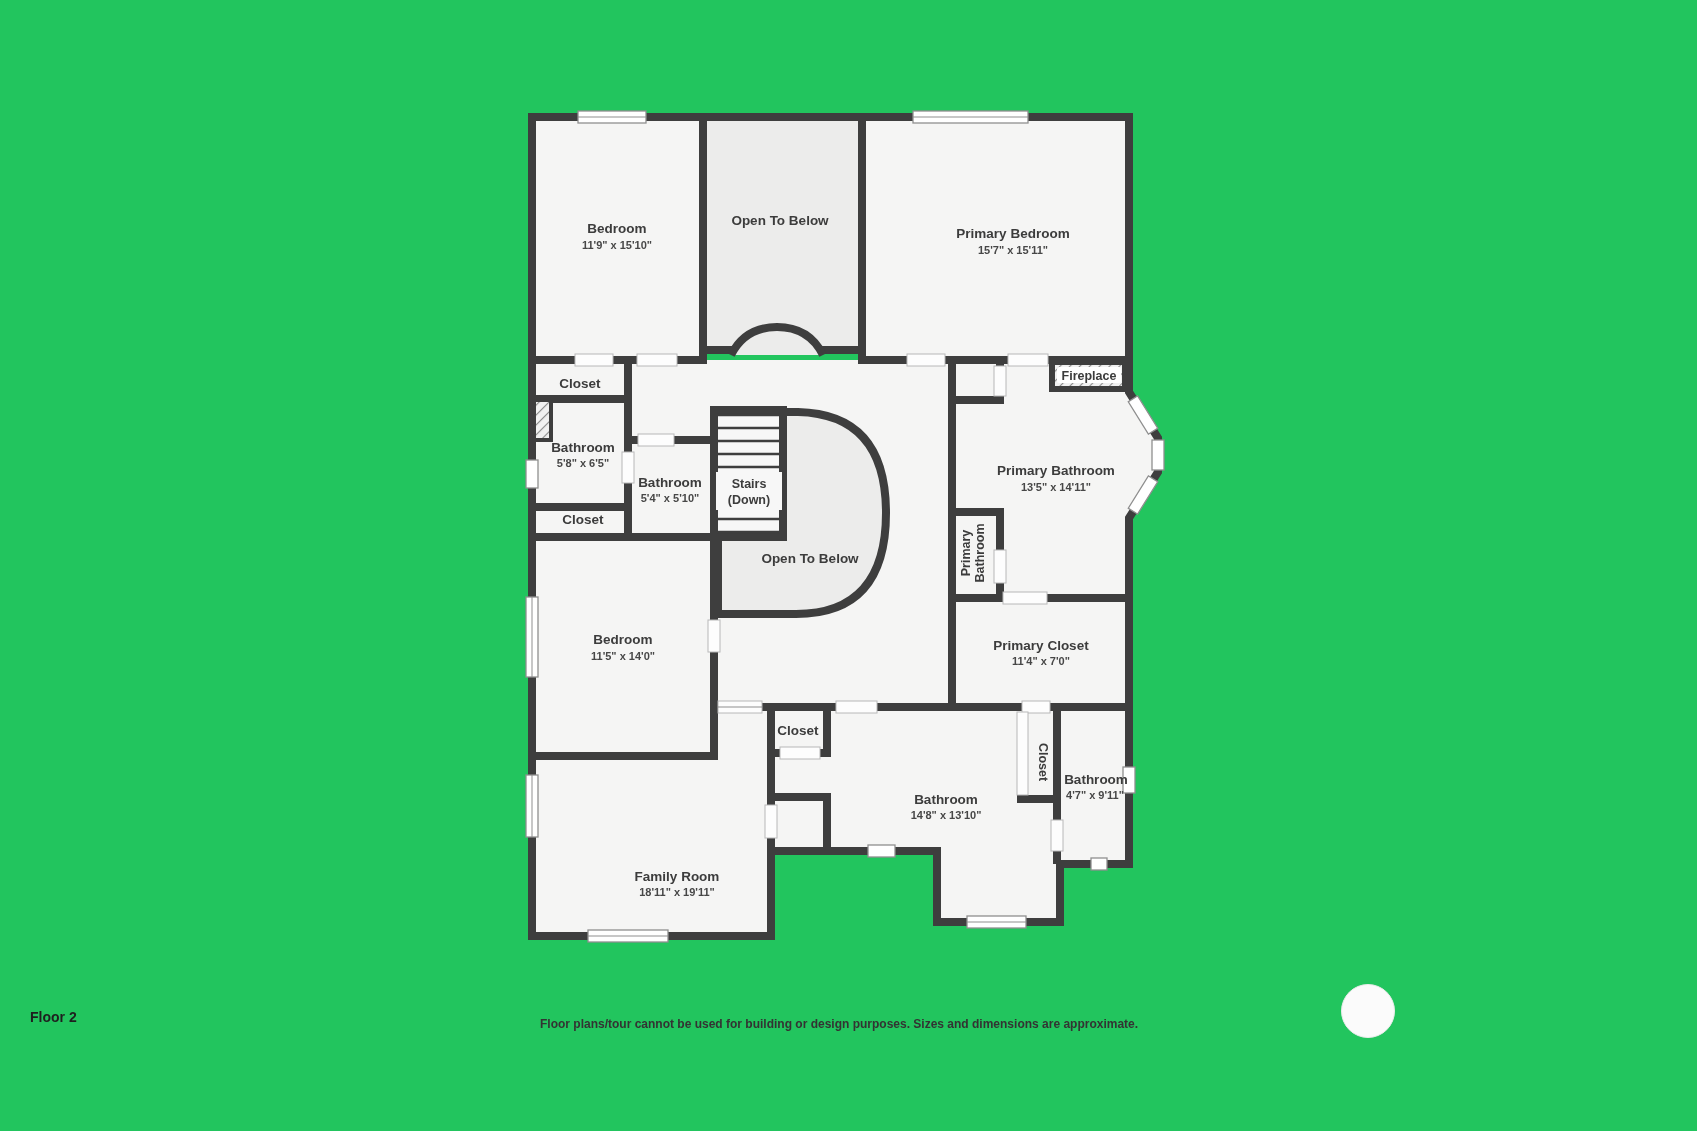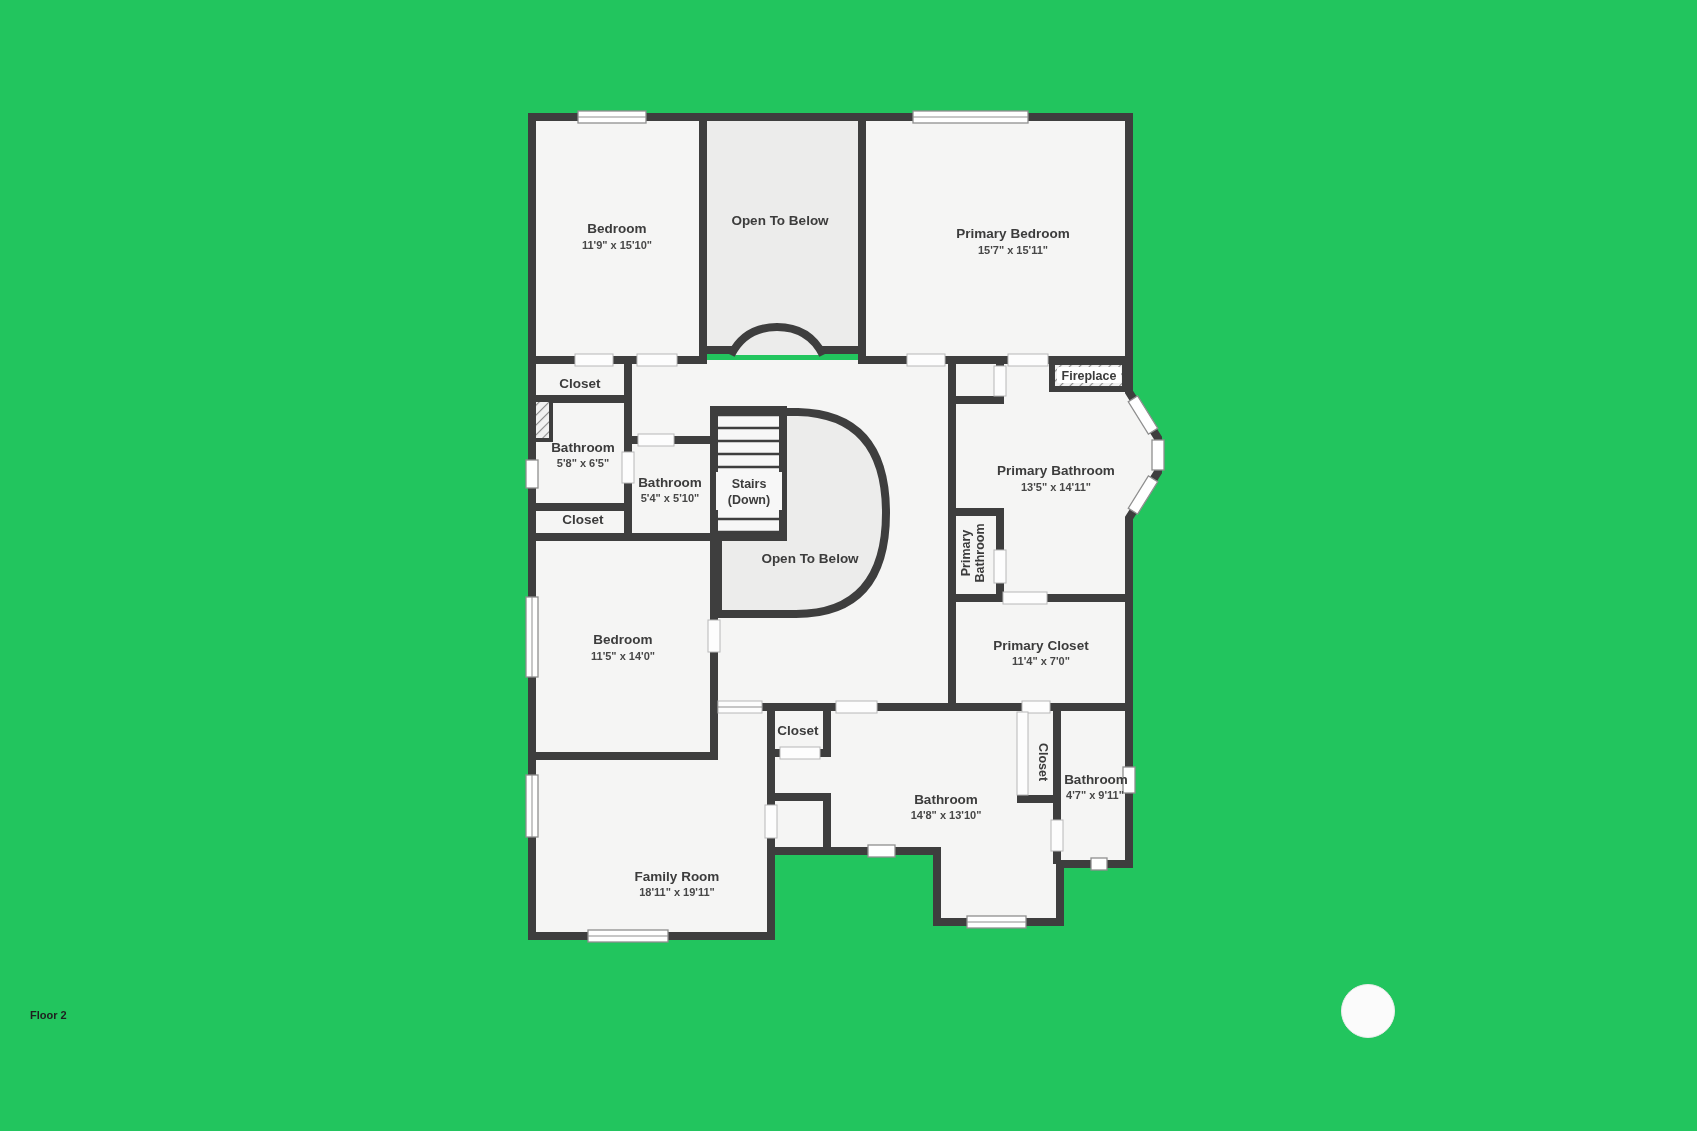--- a/index.html
+++ b/index.html
@@ -10,21 +10,21 @@
   .rd{font-size:11px;font-weight:700;fill:#474747;text-anchor:middle;}
   .sm{font-size:12.5px;font-weight:700;fill:#3c3c3c;text-anchor:middle;}
   .room{fill:#f5f5f4;stroke:#3e3e3e;stroke-width:8;stroke-linejoin:miter;}
   .otb{fill:#ececeb;stroke:#3e3e3e;stroke-width:8;stroke-linejoin:miter;}
   .wall{stroke:#3e3e3e;stroke-width:8;fill:none;}
   .door{fill:#fdfdfd;stroke:#b8b8b8;stroke-width:1;}
   .win{fill:#ffffff;stroke:#8f8f8f;stroke-width:1.3;}
   .winline{stroke:#8f8f8f;stroke-width:1;}
   .tread{stroke:#3e3e3e;stroke-width:2.4;}
   .hatchbox{fill:url(#hatch);stroke:#3e3e3e;}
-  .footer-floor{position:absolute;left:30px;top:1009px;font-size:11px;font-weight:700;color:#1f1f1f;}
+  .footer-floor{position:absolute;left:30px;top:1009px;font-size:14px;font-weight:700;color:#1f1f1f;}
   .footer-disclaimer{position:absolute;left:540px;top:1017px;font-size:12px;font-weight:700;color:#333;white-space:nowrap;}
   .watermark{position:absolute;left:1341px;top:984px;width:52px;height:52px;border-radius:50%;
              border:1px solid #ebebeb;background:#fbfbfb;}
 </style>
 </head>
 <body>
 
 <div class="canvas">
 
 <svg width="1697" height="1131" viewBox="0 0 1697 1131" xmlns="http://www.w3.org/2000/svg">
@@ -175,15 +175,16 @@
 
     <text class="rn" x="1096" y="784">Bathroom</text>
     <text class="rd" x="1095" y="799">4'7" x 9'11"</text>
 
     <text class="rn" x="677" y="881">Family Room</text>
     <text class="rd" x="677" y="896">18'11" x 19'11"</text>
   </g>
 </svg>
 
 <div class="footer-floor">Floor 2</div>
+<div class="footer-disclaimer">Floor plans/tour cannot be used for building or design purposes. Sizes and dimensions are approximate.</div>
 <div class="watermark"></div>
 
 </div>
 
 </body></html>

